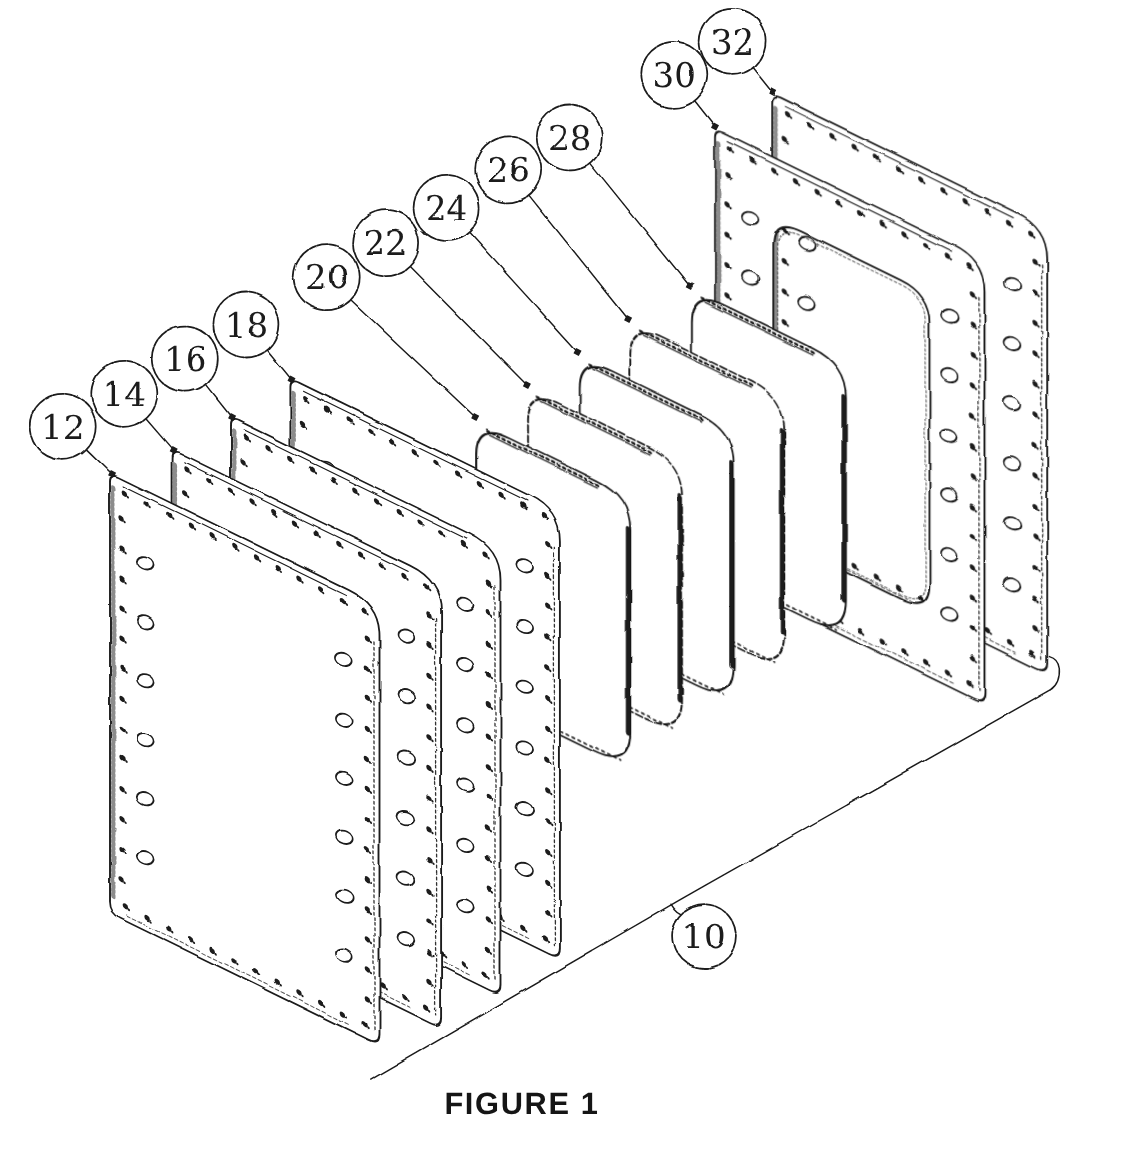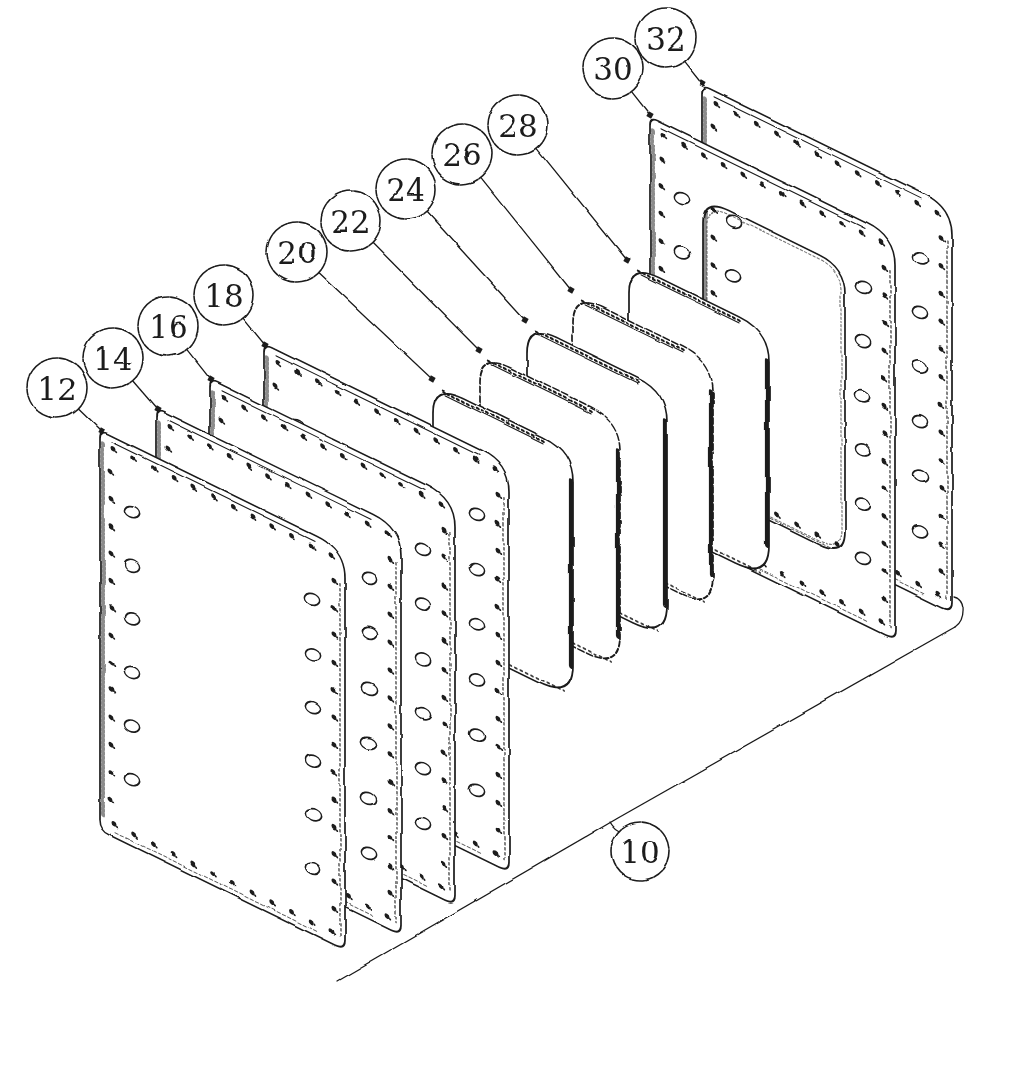--- a/index.html
+++ b/index.html
@@ -856,13 +856,14 @@
           <text x="613" y="69" fill="#1a1a1a" stroke="none" text-anchor="middle" dominant-baseline="central" font-family="&quot;DejaVu Serif&quot;, serif" font-size="31">30</text>
         </g>
         <g stroke="#1a1a1a" fill="none" stroke-linecap="round">
           <path d="M684.7408514266327,61.42606428329091 L702,83" stroke-width="1.3"></path>
           <rect x="699.3" y="80.3" width="5.4" height="5.4" fill="#1a1a1a" stroke="none" transform="rotate(28 702 83)"></rect>
           <circle cx="666" cy="38" r="30" fill="#ffffff" stroke-width="1.6" stroke-dasharray="10 1.5 6 1.4"></circle>
           <text x="666" y="39" fill="#1a1a1a" stroke="none" text-anchor="middle" dominant-baseline="central" font-family="&quot;DejaVu Serif&quot;, serif" font-size="31">32</text>
         </g>
       </g>
   </svg>
+  <div class="caption">FIGURE 1</div>
 </div>
 
 </body></html>

